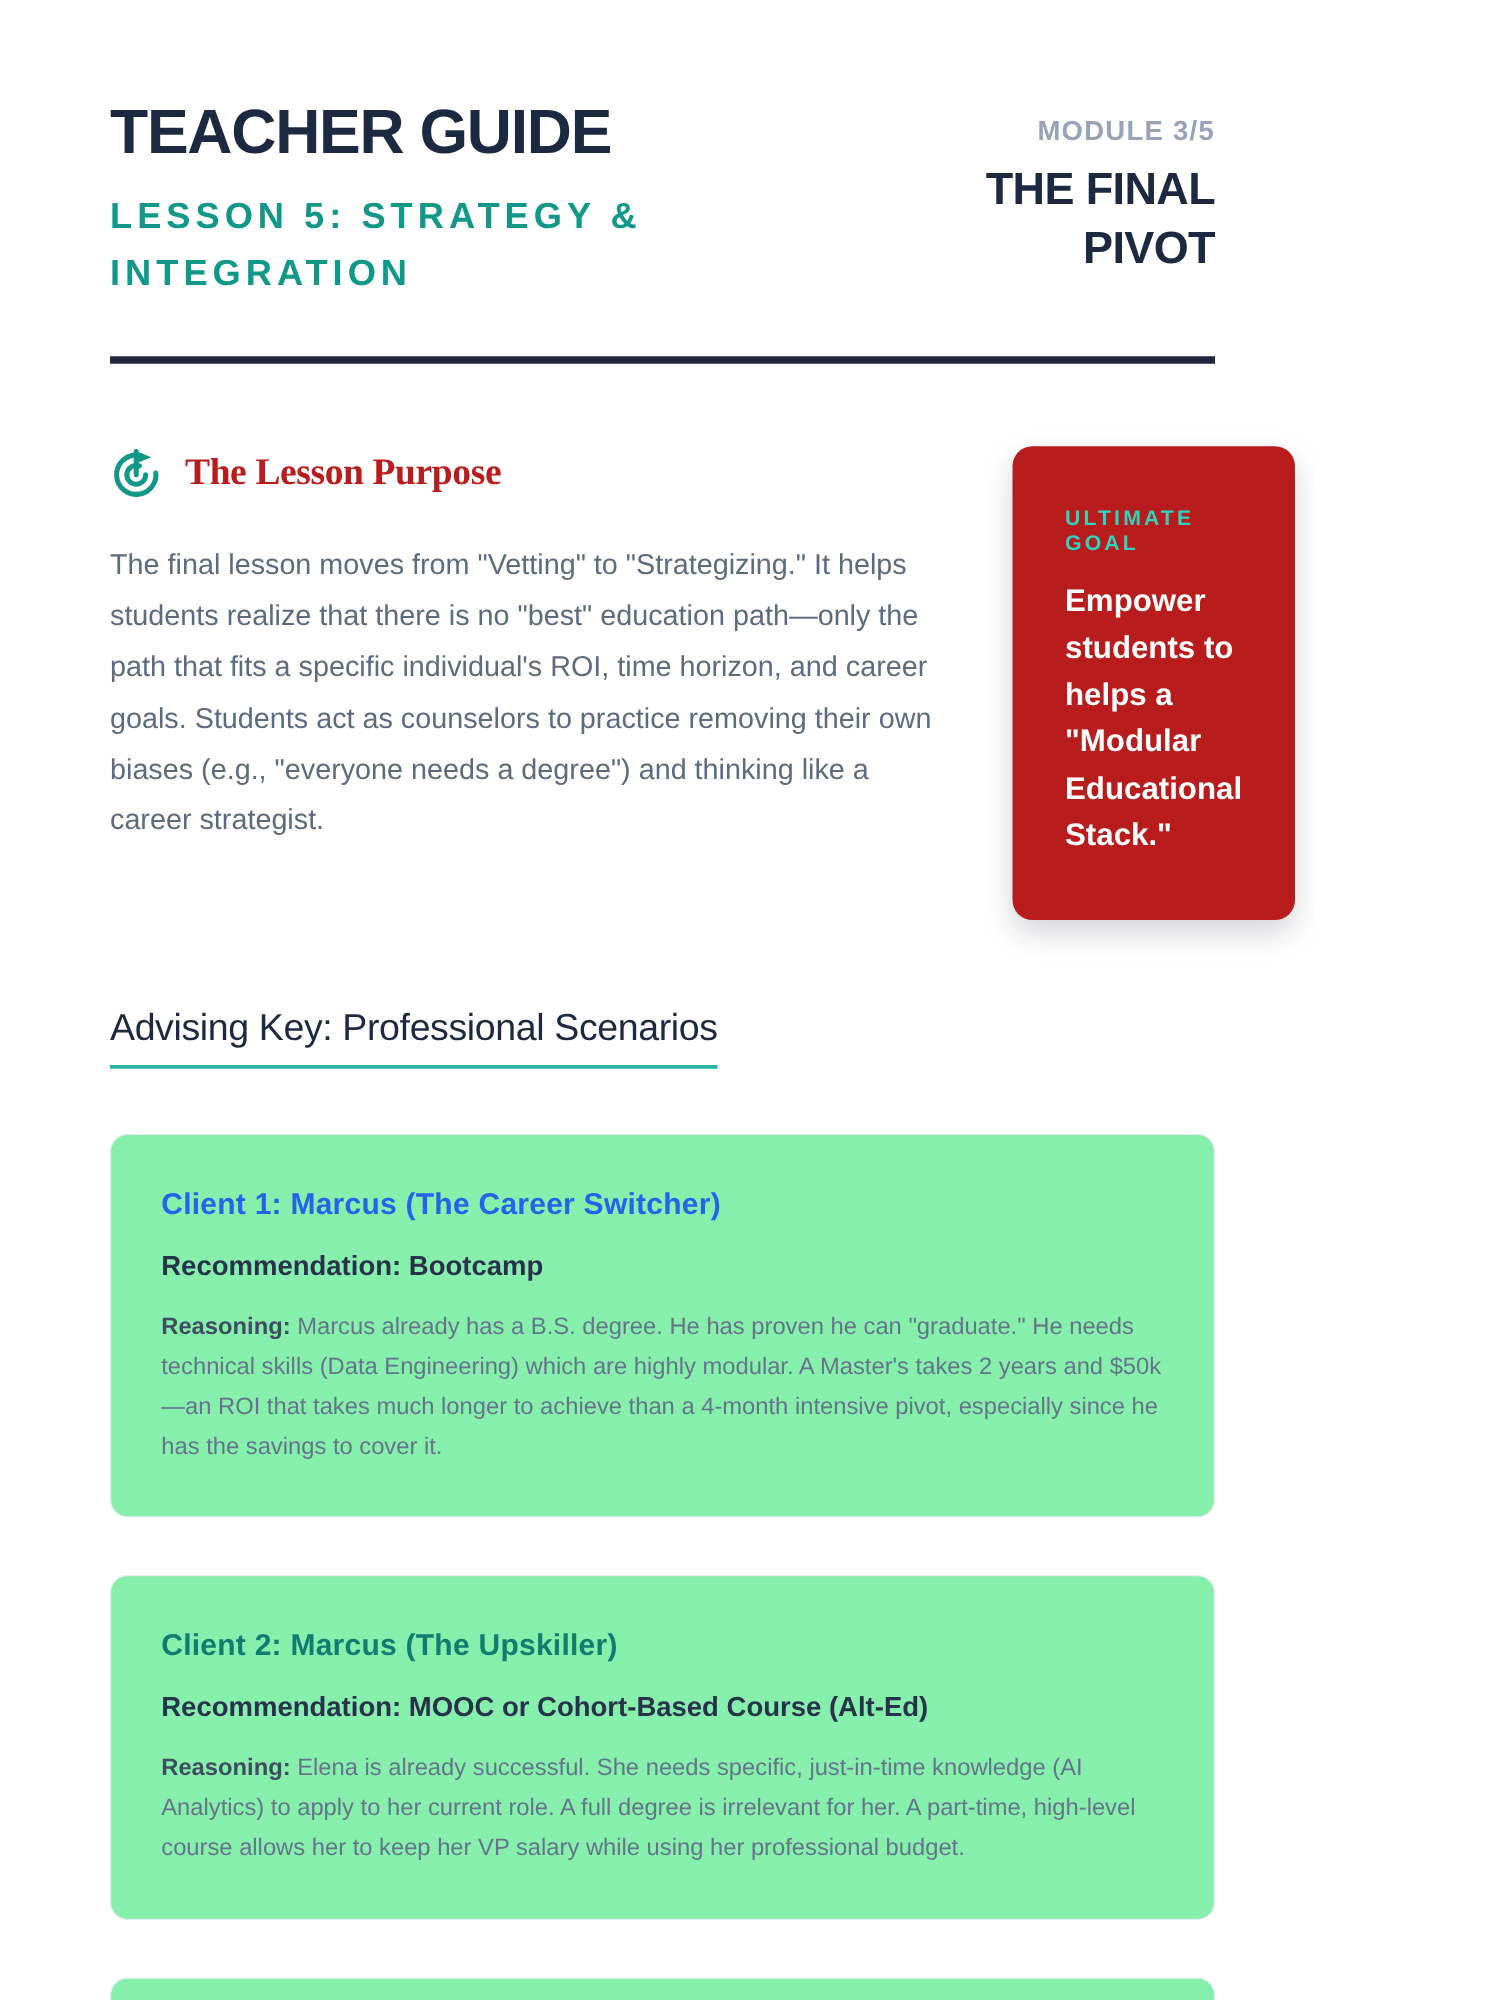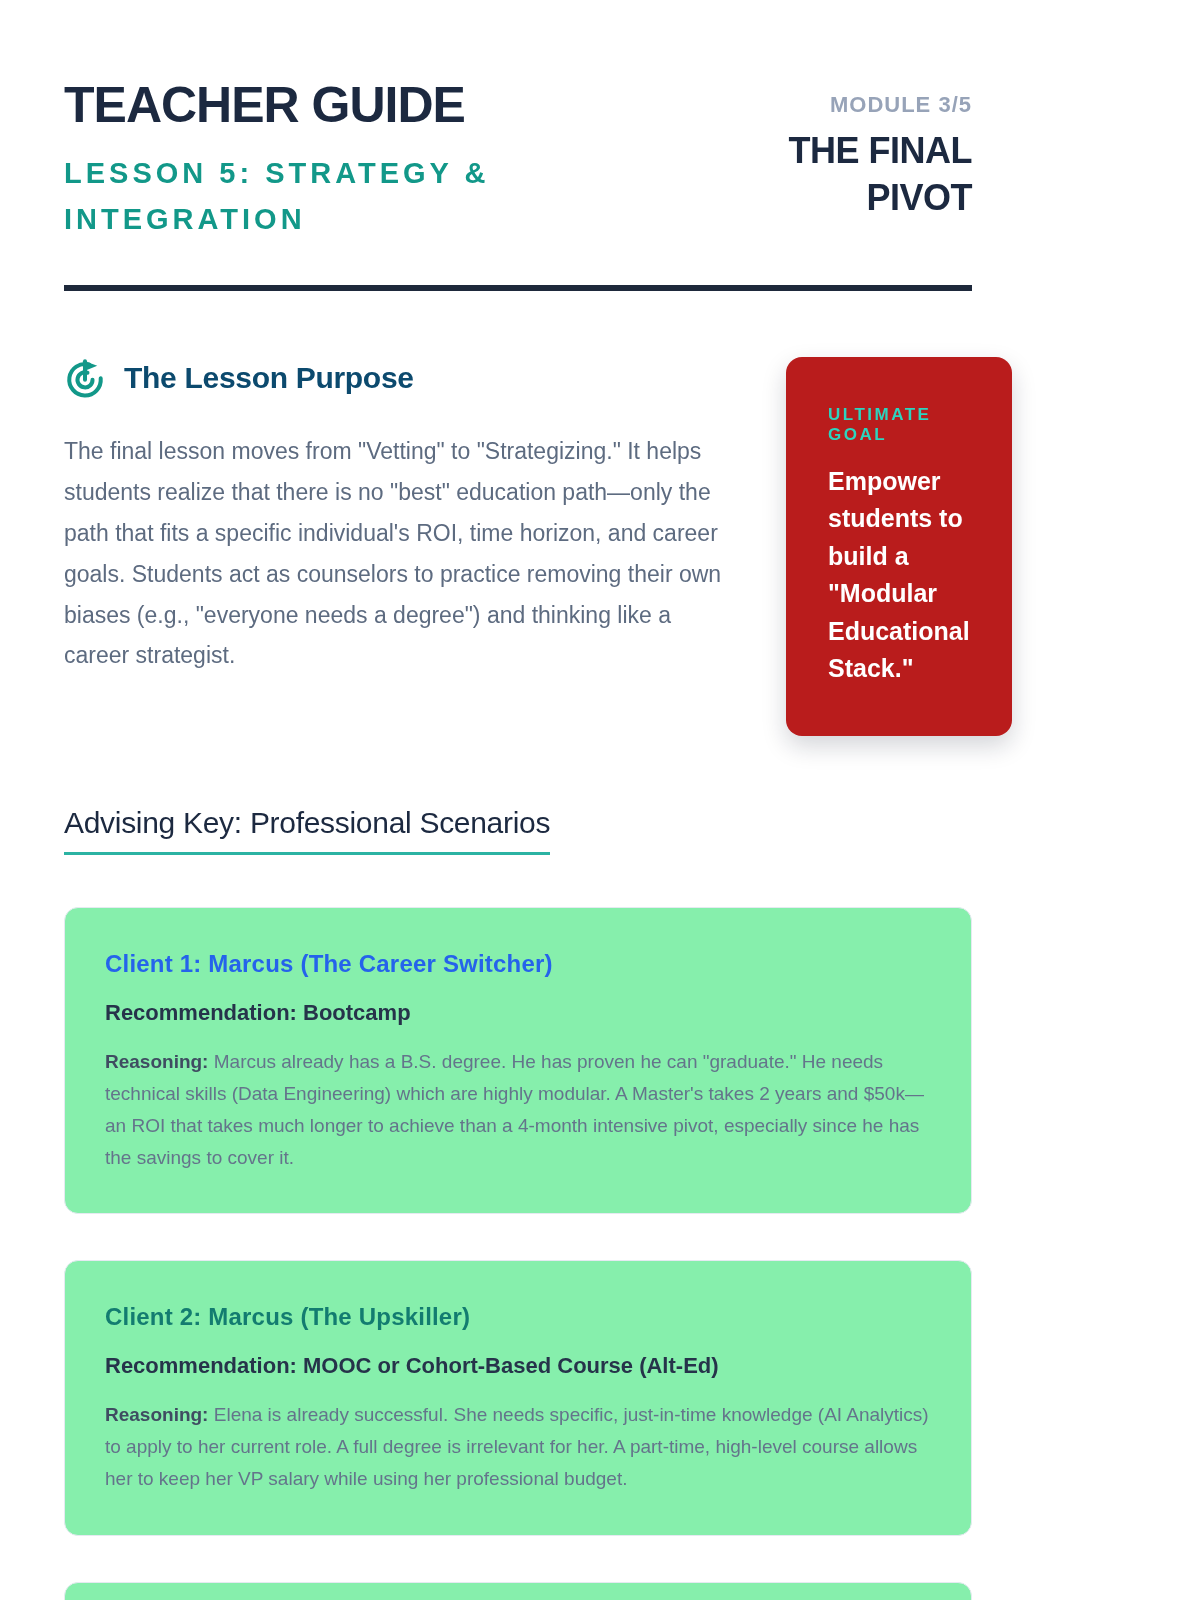--- a/index.html
+++ b/index.html
@@ -2,21 +2,21 @@
 <html><head>
 <meta charset="utf-8">
 <style>
   * { margin: 0; padding: 0; box-sizing: border-box; }
   html, body { background: #ffffff; }
   body {
     width: 1200px; height: 1600px; overflow: hidden;
     font-family: "Liberation Sans", "DejaVu Sans", sans-serif;
     color: #1e293b;
   }
-  .page { width: 1052px; height: 1600px; padding: 78px 80px 0 64px; overflow: hidden; }
+  .page { width: 1052px; height: 1600px; padding: 78px 80px 0 88px; overflow: hidden; }
 
   
   .header { display: flex; justify-content: space-between; align-items: flex-start; }
   .header-left { max-width: 620px; }
   .doc-title {
     font-size: 50px; font-weight: 700; color: #1c2940;
     letter-spacing: -1px; line-height: 1.08; margin-bottom: 18px;
   }
   .doc-subtitle {
     font-size: 29px; font-weight: 700; color: #129889;
@@ -33,21 +33,21 @@
   }
 
   .rule { height: 6px; background: #1e293b; margin-top: 42px; border: none; }
 
   
   .purpose-section { display: flex; gap: 62px; margin-top: 66px; align-items: flex-start; }
   .purpose-left { width: 660px; flex-shrink: 0; }
   .section-heading-row { display: flex; align-items: center; gap: 18px; }
   .goal-icon { width: 42px; height: 42px; flex-shrink: 0; }
   h2.section-heading {
-    font-size: 30px; font-weight: 700; color: #0c4a6e; letter-spacing: -0.3px;
+    font-size: 30px; font-weight: 700; color: #b91c1c; letter-spacing: -0.3px; font-family: Liberation Serif, serif;
   }
   .purpose-body {
     margin-top: 32px; font-size: 23px; line-height: 1.78; color: #5d6b80;
   }
 
   .goal-card {
     flex: 1; min-height: 372px;
     background: #b91c1c; border-radius: 16px;
     padding: 48px 42px;
     box-shadow: 0 10px 24px rgba(15, 23, 42, 0.18);
@@ -105,21 +105,21 @@
           <path d="M 12 13 L 12 2.4" stroke="#129889" stroke-width="2.3" stroke-linecap="round"></path>
           <path d="M 12 2.4 L 19 5 L 12 7.8 Z" fill="#129889"></path>
         </svg>
         <h2 class="section-heading">The Lesson Purpose</h2>
       </div>
       <p class="purpose-body">The final lesson moves from "Vetting" to "Strategizing." It helps students realize that there is no "best" education path—only the path that fits a specific individual's ROI, time horizon, and career goals. Students act as counselors to practice removing their own biases (e.g., "everyone needs a degree") and thinking like a career strategist.</p>
     </div>
 
     <div class="goal-card">
       <div class="goal-label">ULTIMATE GOAL</div>
-      <div class="goal-text">Empower students to build a "Modular Educational Stack."</div>
+      <div class="goal-text">Empower students to helps a "Modular Educational Stack."</div>
     </div>
   </div>
 
   <div class="advising-heading-wrap">
     <h2 class="advising-heading">Advising Key: Professional Scenarios</h2>
   </div>
 
   <div class="cards">
 
     <div class="scenario-card">

